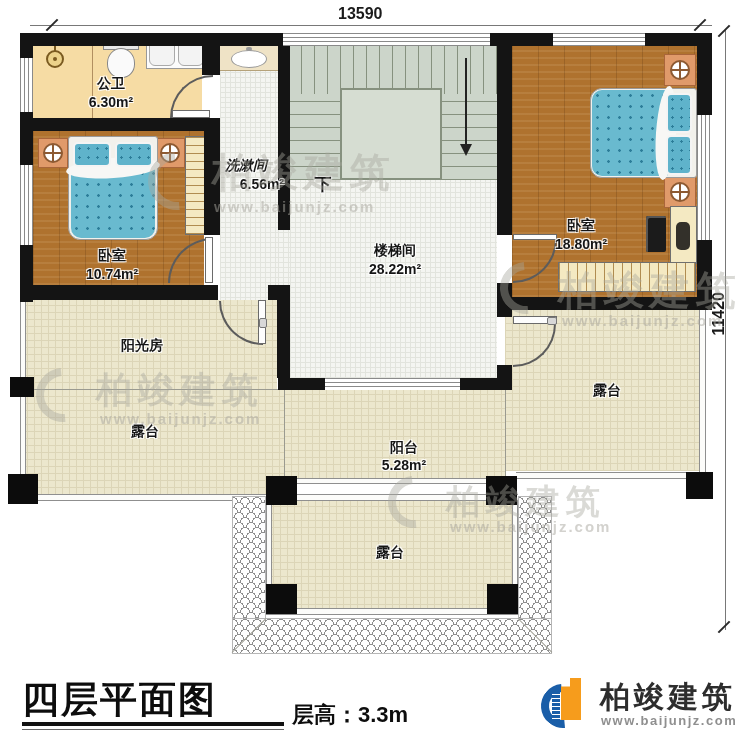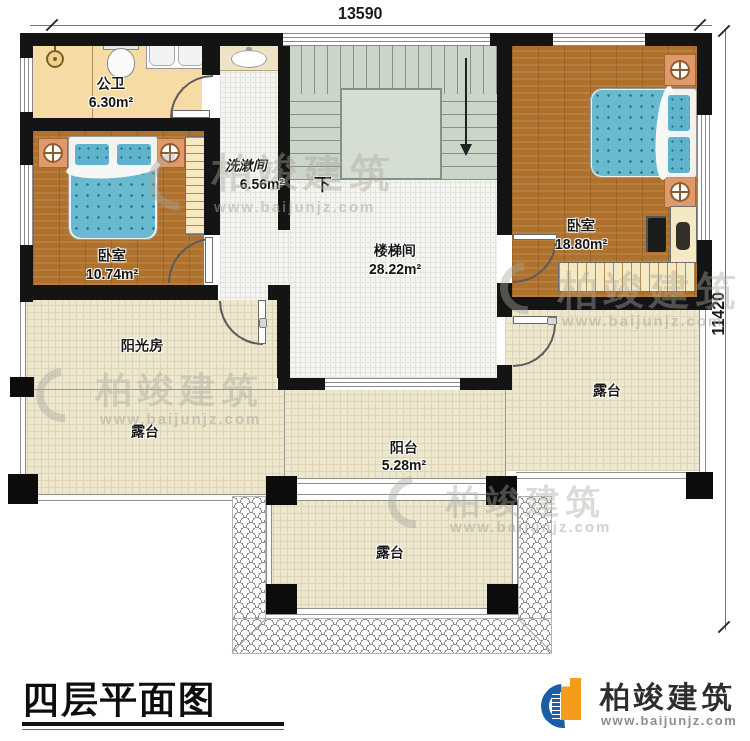--- a/index.html
+++ b/index.html
@@ -247,20 +247,21 @@
   <div class="wm-logo" style="left:36px;top:368px;width:54px;height:54px;"></div>
   <div class="wm-text" style="left:96px;top:372px;font-size:36px;">柏竣建筑</div>
   <div class="wm-url" style="left:100px;top:410px;">www.baijunjz.com</div>
   <div class="wm-logo" style="left:388px;top:476px;width:52px;height:52px;"></div>
   <div class="wm-text" style="left:446px;top:484px;font-size:34px;">柏竣建筑</div>
   <div class="wm-url" style="left:450px;top:518px;">www.baijunjz.com</div>
 
   <div class="ft-title" style="left:22px;top:681px;">四层平面图</div>
   <div class="abs" style="left:22px;top:722px;width:262px;height:4px;background:#111;"></div>
   <div class="abs" style="left:22px;top:729px;width:262px;height:1px;background:#666;"></div>
+  <div class="ft-info" style="left:292px;top:704px;">层高：3.3m</div>
 
   <div class="abs" style="left:541px;top:676px;width:52px;height:56px;">
     <div class="abs" style="left:0;top:8px;width:44px;height:44px;border:8px solid #1a5ea8;border-top-color:transparent;border-right-color:transparent;border-radius:50%;transform:rotate(40deg);box-sizing:border-box;"></div>
     <div class="abs" style="left:20px;top:2px;width:20px;height:42px;background:#f69c1c;clip-path:polygon(0 20%,45% 20%,45% 0,100% 0,100% 100%,0 100%);"></div>
     <div class="abs" style="left:11px;top:16px;width:8px;height:30px;background:#1a5ea8;background-image:repeating-linear-gradient(0deg,transparent 0 3px,#fff 3px 4px);"></div>
   </div>
   <div class="brand-name" style="left:600px;top:682px;">柏竣建筑</div>
   <div class="brand-url" style="left:601px;top:714px;">www.baijunjz.com</div>
 
 </div>

